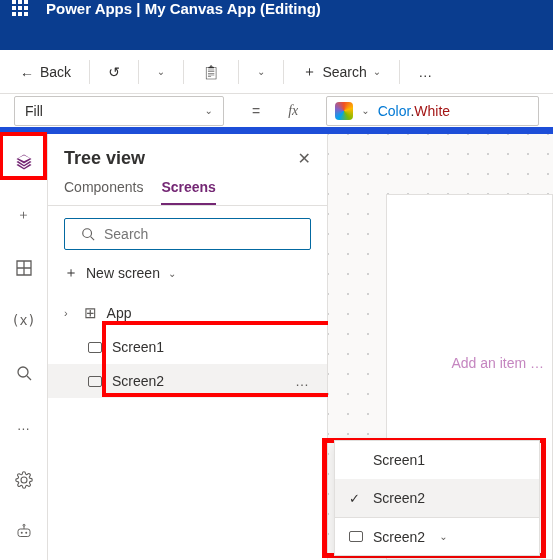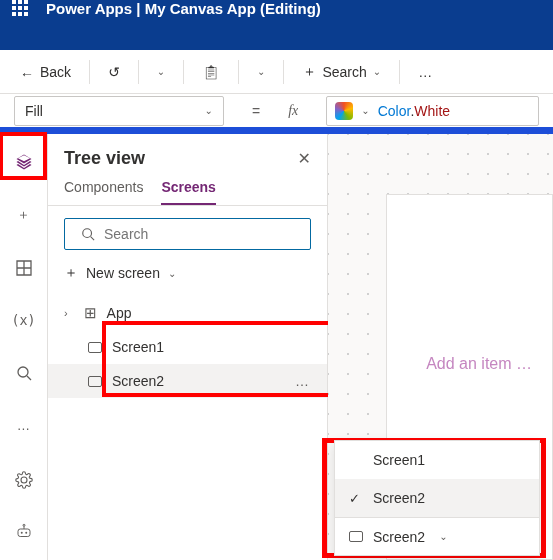--- a/index.html
+++ b/index.html
@@ -54,21 +54,21 @@
 .item-more { margin-left: auto; color: #605e5c; letter-spacing: 2px; }
 .screen-glyph { width: 14px; height: 11px; border: 1.3px solid #605e5c; border-radius: 2px; display: inline-block; }
 .app-glyph { font-size: 15px; color: #605e5c; }
 .caret { font-size: 11px; color: #605e5c; width: 10px; }
 
 .red-box.rb2 { left: 54px; top: 187px; width: 271px; height: 76px; }
 
 .canvas { flex: 1; background: #faf9f8; position: relative; }
 .dots { position: absolute; inset: 0; background-image: radial-gradient(#d0d0d0 1px, transparent 1px); background-size: 20px 20px; background-position: 10px 10px; }
 .artboard { position: absolute; left: 58px; top: 60px; right: 0; bottom: 0; background: #fff; border: 1px solid #e1dfdd; }
-.art-hint { position: absolute; right: 20px; top: 160px; font-size: 16px; color: #c586c0; }
+.art-hint { position: absolute; right: 8px; top: 160px; font-size: 14px; color: #c586c0; }
 
 .red-box.rb3 { border-width: 5px; }
 .screen-menu { position: absolute; left: 334px; top: 440px; width: 206px; background: #fff; border: 1px solid #e1dfdd; box-shadow: 0 4px 12px rgba(0,0,0,0.12); z-index: 5; }
 .menu-item { height: 38px; display: flex; align-items: center; padding: 0 14px; gap: 10px; font-size: 14px; cursor: pointer; }
 .menu-item.sel { background: #f3f2f1; }
 .menu-item .check { width: 14px; color: #323130; font-size: 13px; }
 .menu-item.bordered { border-top: 1px solid #e1dfdd; }
 
 </style>
 </head>

